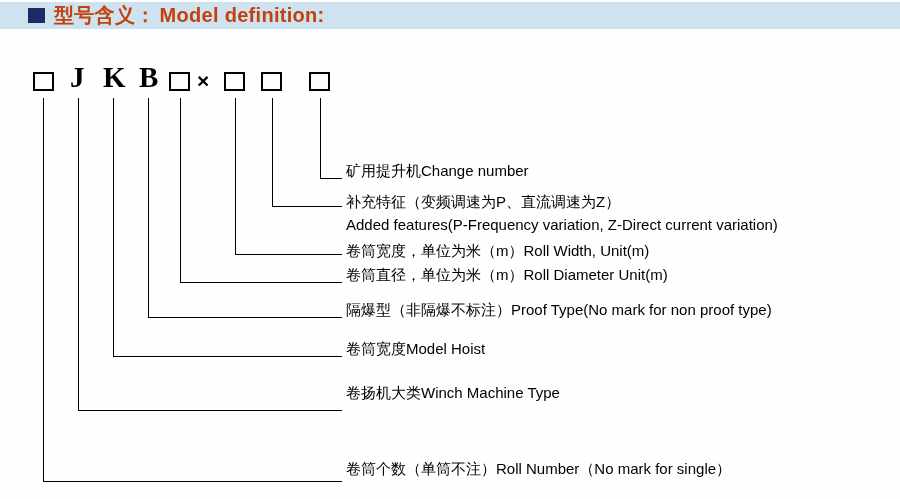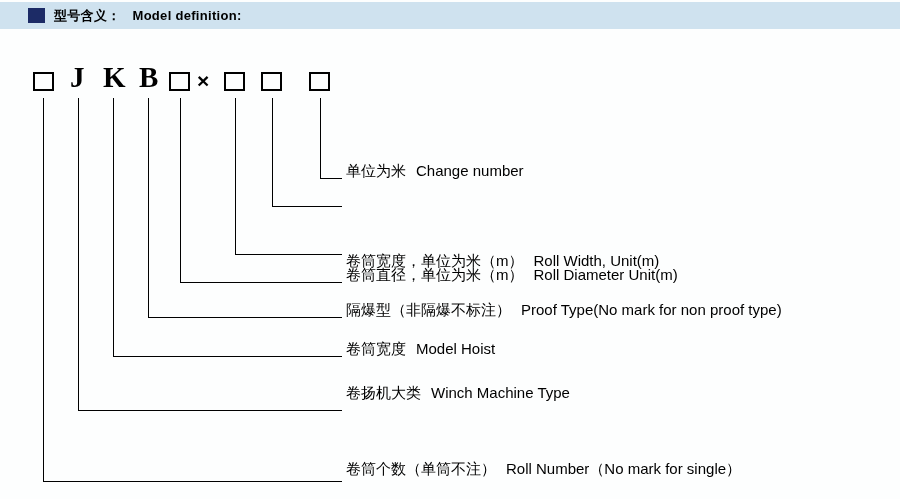--- a/index.html
+++ b/index.html
@@ -26,26 +26,26 @@
     align-items: center;
     padding-left: 28px;
   }
   .bullet {
     display: inline-block;
     width: 17px; height: 15px;
     background: #1c2b66;
     margin-right: 9px;
   }
   .header .t {
-    font-size: 13px;
+    font-size: 20px;
     font-weight: bold;
-    color: #000000;
+    color: #c2410c;
     letter-spacing: 0.3px;
   }
-  .header .t.en { margin-left: 12px; }
+  .header .t.en { margin-left: 4px; }
 
   
   .code-box {
     position: absolute;
     top: 72px;
     width: 21px; height: 19px;
     border: 2px solid #000;
     background: transparent;
   }
   .code-letter {
@@ -73,21 +73,21 @@
   
   .lbl {
     position: absolute;
     left: 346px;
     font-size: 15px;
     font-weight: 500;
     color: #000;
     white-space: nowrap;
     line-height: 18px;
   }
-  .lbl .en { margin-left: 10px; }
+  .lbl .en { }
   .lbl.twolines { white-space: normal; line-height: 23px; }
   .lbl.twolines .en { display: block; margin-left: 0; }
 </style>
 </head>
 <body>
 
 <div class="page">
 
   <div class="header">
     <span class="bullet"></span>
@@ -117,25 +117,28 @@
   <div class="hline" style="left:320px; top:178px; width:22px"></div>
   <div class="hline" style="left:272px; top:206px; width:70px"></div>
   <div class="hline" style="left:235px; top:254px; width:107px"></div>
   <div class="hline" style="left:180px; top:282px; width:162px"></div>
   <div class="hline" style="left:148px; top:317px; width:194px"></div>
   <div class="hline" style="left:113px; top:356px; width:229px"></div>
   <div class="hline" style="left:78px;  top:410px; width:264px"></div>
   <div class="hline" style="left:43px;  top:481px; width:299px"></div>
 
   <div class="lbl" style="top:162px">
-    <span class="zh">单位为米</span><span class="en">Change number</span>
+    <span class="zh">矿用提升机</span><span class="en">Change number</span>
   </div>
 
+  <div class="lbl twolines" style="top:190px">
+    <span class="zh">补充特征（变频调速为P、直流调速为Z）</span><span class="en">Added features(P-Frequency variation, Z-Direct current variation)</span>
+  </div>
 
-  <div class="lbl" style="top:252px">
+  <div class="lbl" style="top:242px">
     <span class="zh">卷筒宽度，单位为米（m）</span><span class="en">Roll Width, Unit(m)</span>
   </div>
 
   <div class="lbl" style="top:266px">
     <span class="zh">卷筒直径，单位为米（m）</span><span class="en">Roll Diameter Unit(m)</span>
   </div>
 
   <div class="lbl" style="top:301px">
     <span class="zh">隔爆型（非隔爆不标注）</span><span class="en">Proof Type(No mark for non proof type)</span>
   </div>

